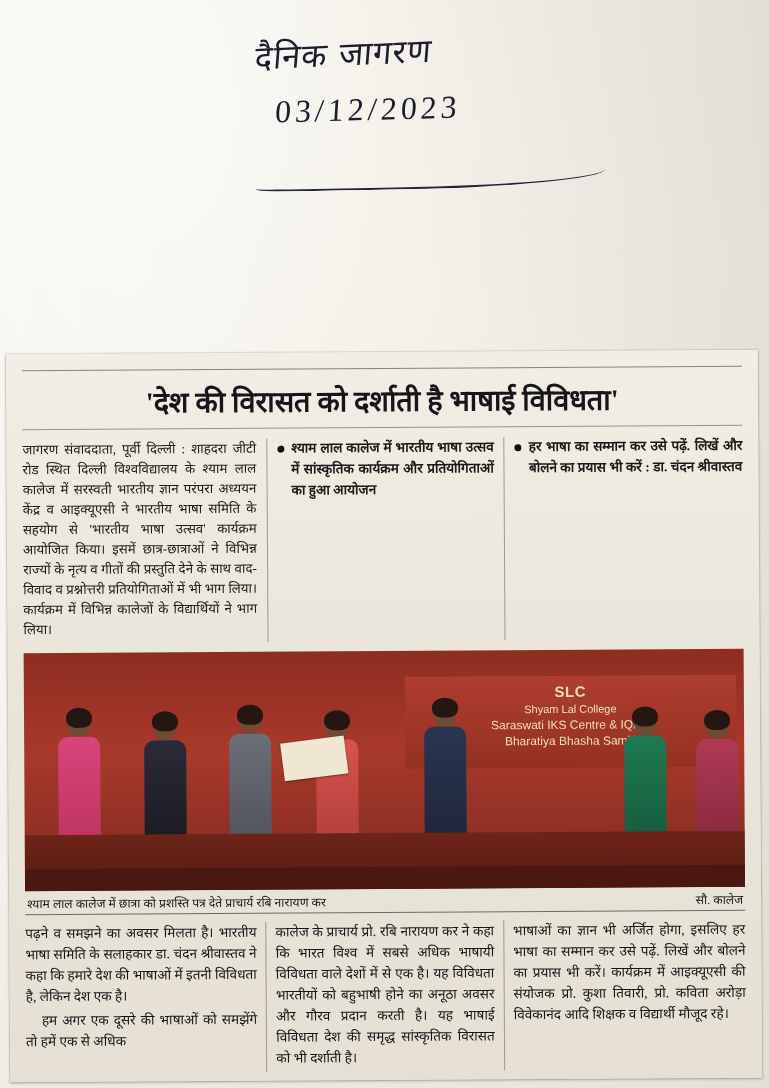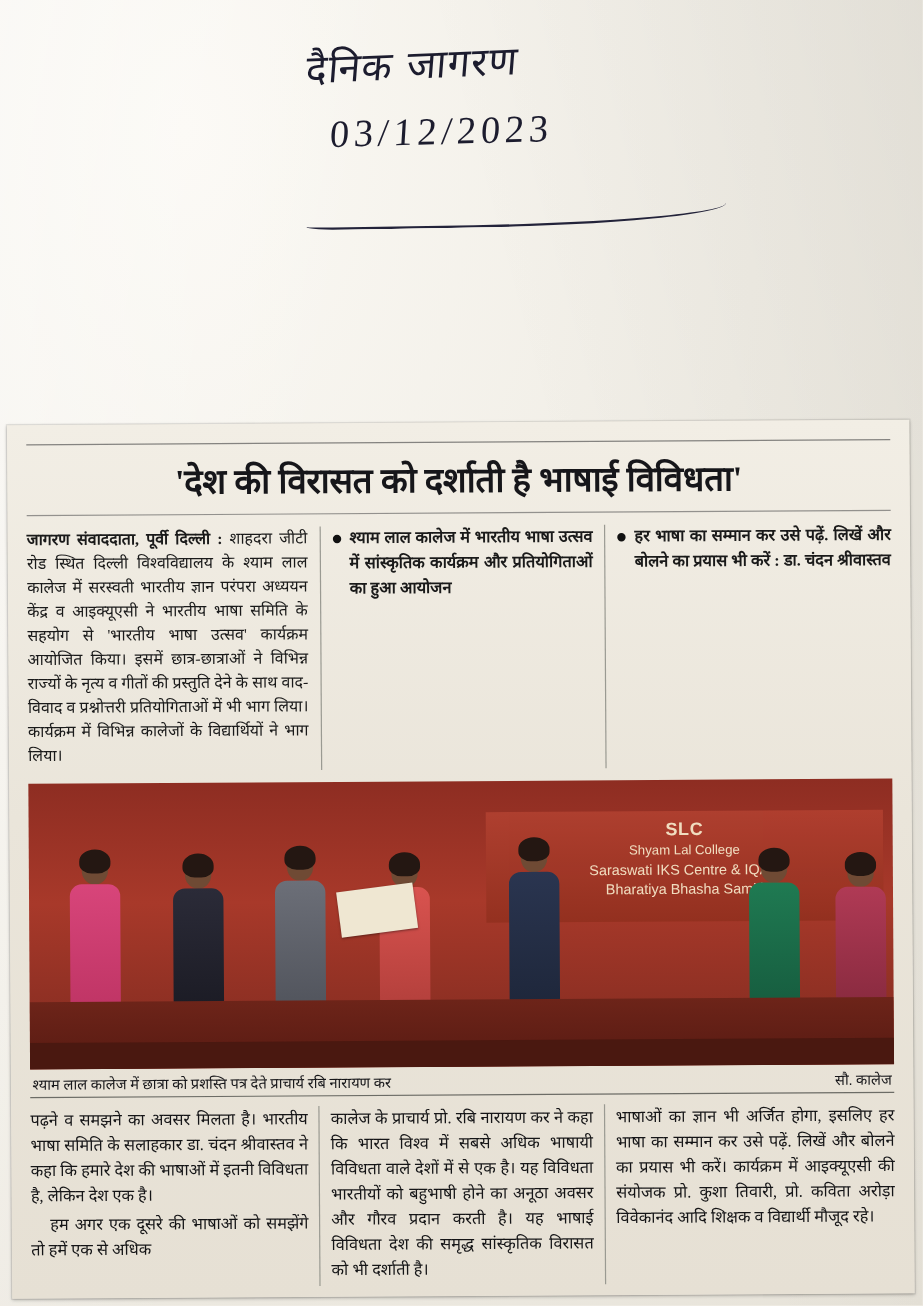--- a/index.html
+++ b/index.html
@@ -104,21 +104,21 @@
   .col{
     box-sizing:border-box;
     font-size:13.3px;
     line-height:1.5;
     color:#1a1a1a;
     text-align:justify;
   }
   .col.c1{width:34%;padding-right:10px;border-right:1px solid #9a9a92;}
   .col.c2{width:33%;padding:0 10px;border-right:1px solid #9a9a92;}
   .col.c3{width:33%;padding-left:10px;}
-  .lead b{font-weight:bold;}
+  .lead b{font-weight:normal;}
   .bullet-head{
     font-weight:bold;
     font-size:13.6px;
     line-height:1.52;
     position:relative;
     padding-left:14px;
   }
   .bullet-head:before{
     content:"";
     position:absolute;left:0;top:7px;

